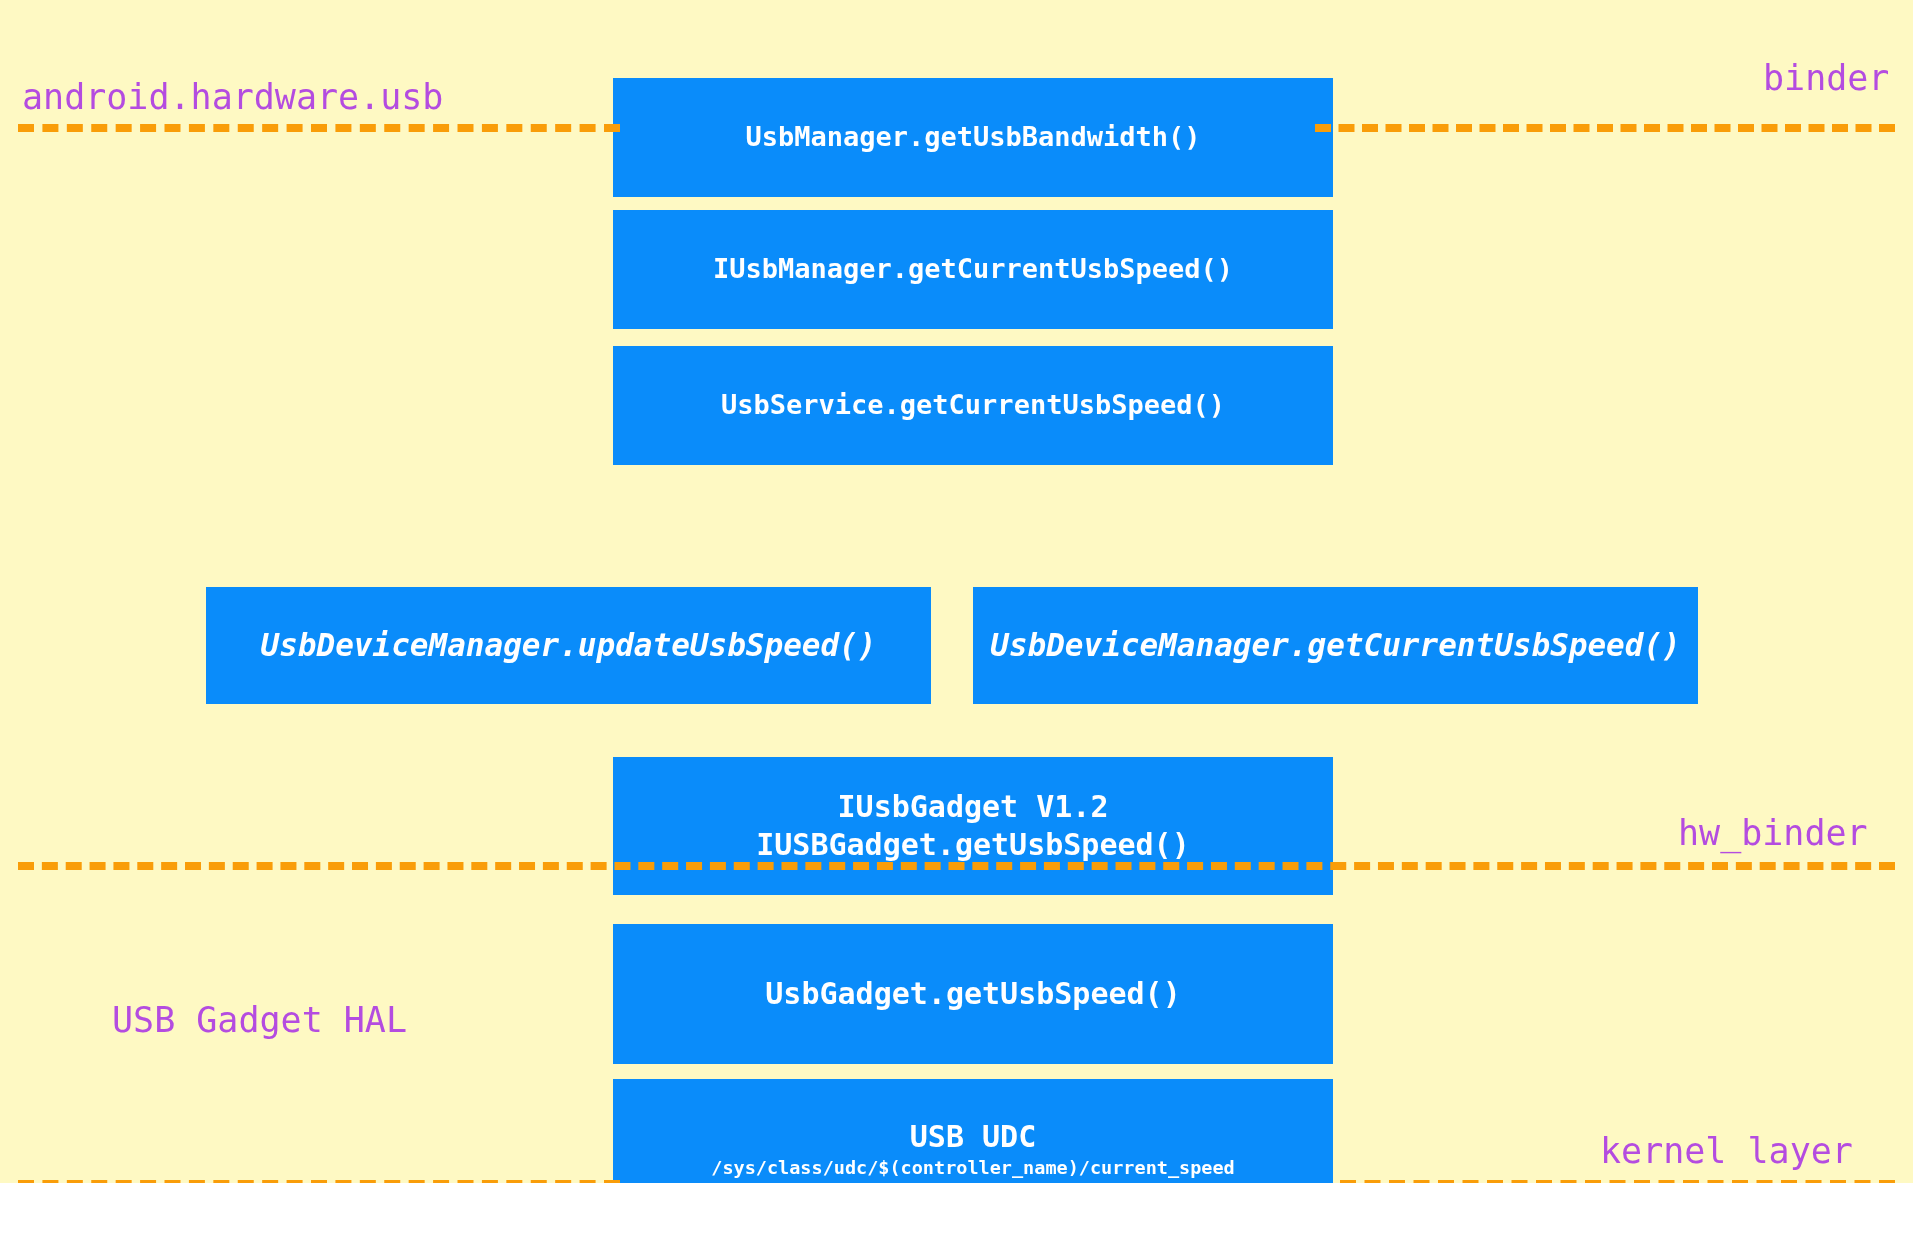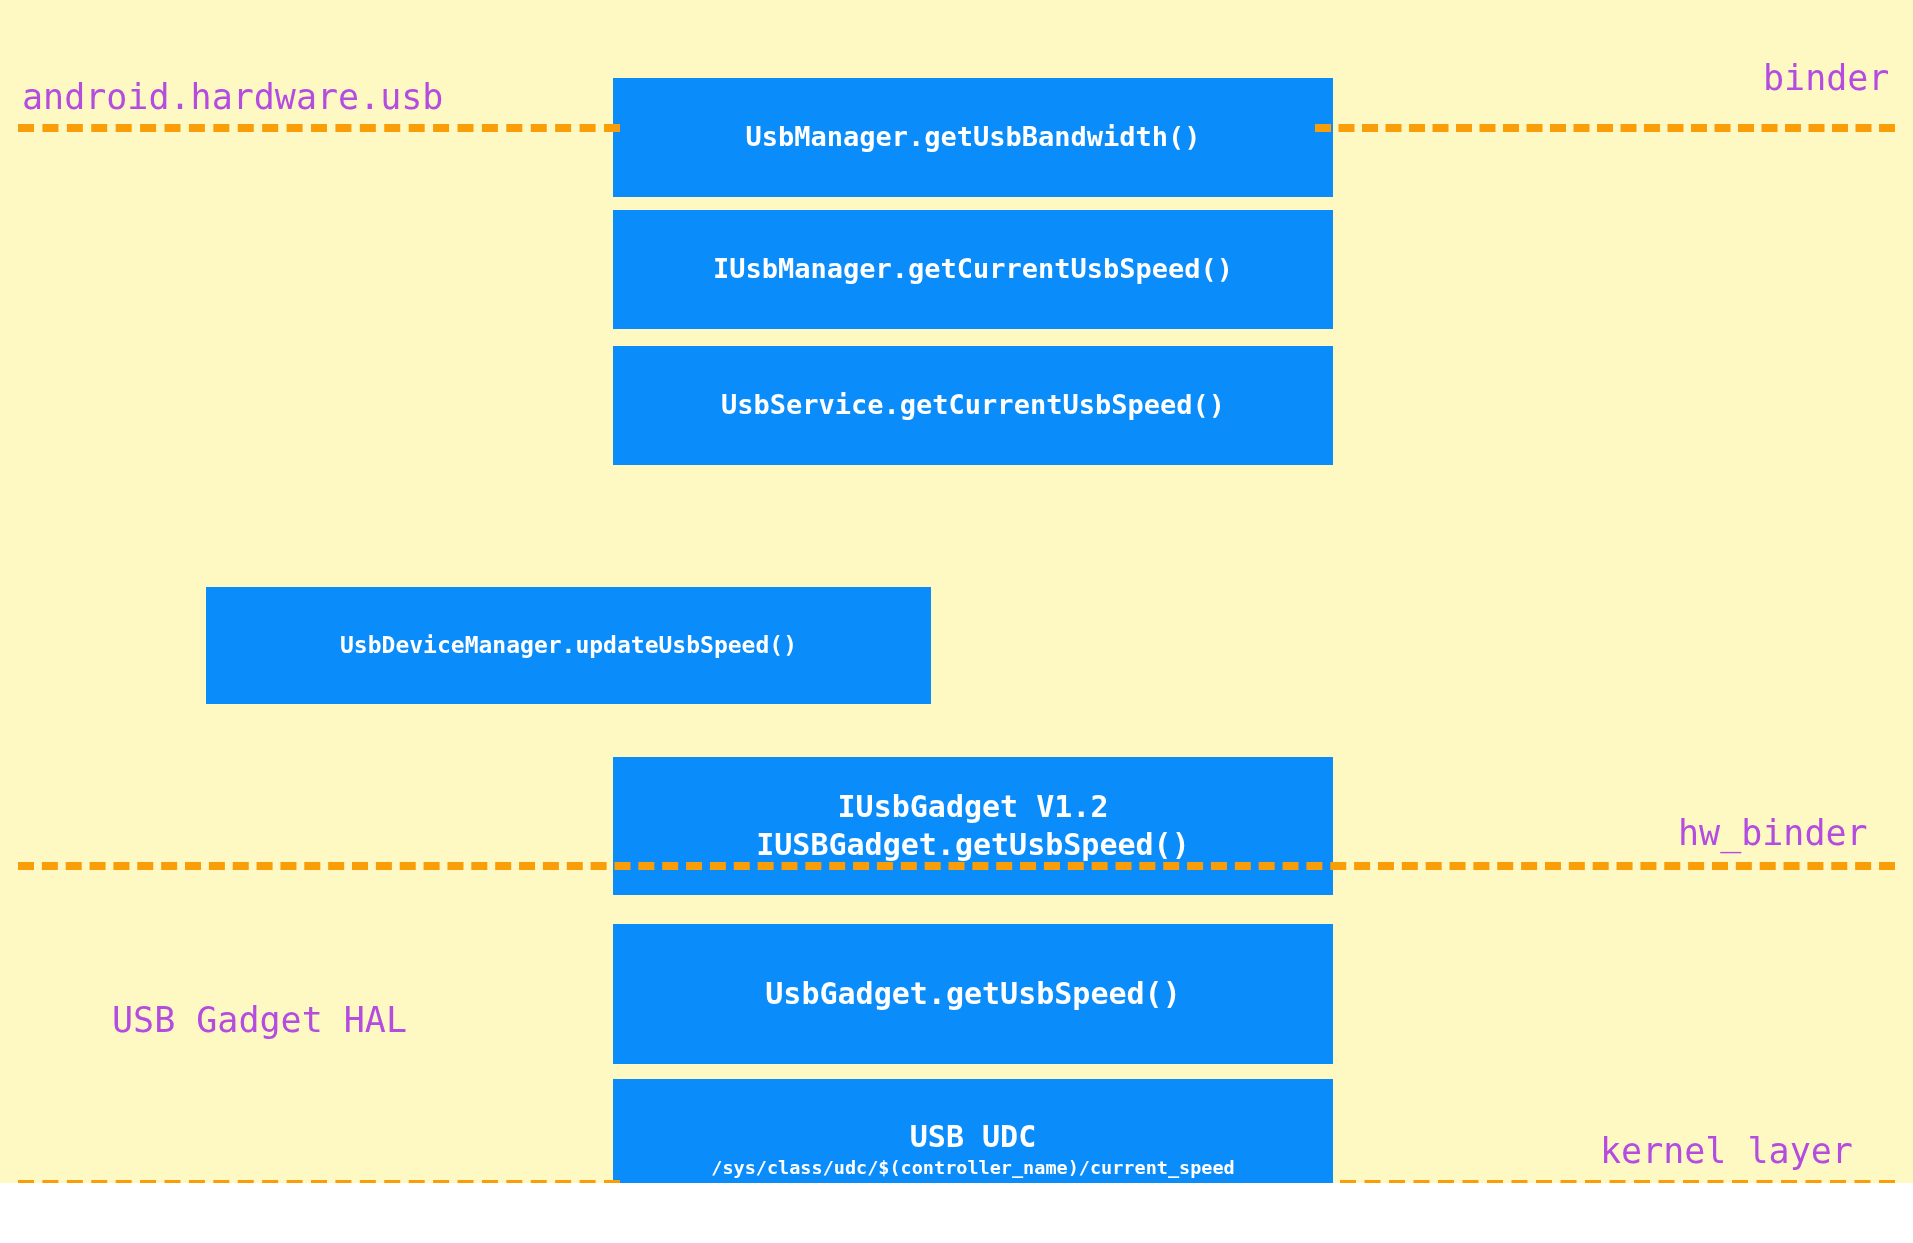--- a/index.html
+++ b/index.html
@@ -31,21 +31,21 @@
     font-family: "DejaVu Sans Mono", monospace;
     font-weight: bold;
     line-height: 1.28;
     box-sizing: border-box;
     z-index: 3;
     margin-top: 34px;
   }
   .node .ln { display: block; white-space: pre; }
   .node .ln.main   { font-size: 27px; letter-spacing: 0px; }
   .node .ln.big    { font-size: 30px; }
-  .node .ln.small  { font-size: 23px; }
+  .node .ln.small  { font-size: 31px; font-style: italic; }
   .node .ln.tiny   { font-size: 18.5px; }
 
   
   .layer-label {
     position: absolute;
     color: #b44ce0;
     font-family: "DejaVu Sans Mono", monospace;
     font-weight: normal;
     font-size: 35px;
     white-space: pre;
@@ -93,20 +93,23 @@
   </div>
 
   <div class="node" style="left:613px; top:312px; width:720px; height:119px;">
     <span class="ln main">UsbService.getCurrentUsbSpeed()</span>
   </div>
 
   <div class="node" style="left:206px; top:553px; width:725px; height:117px;">
     <span class="ln small">UsbDeviceManager.updateUsbSpeed()</span>
   </div>
 
+  <div class="node" style="left:973px; top:553px; width:725px; height:117px;">
+    <span class="ln small">UsbDeviceManager.getCurrentUsbSpeed()</span>
+  </div>
 
   <div class="node" style="left:613px; top:723px; width:720px; height:138px;">
     <span class="ln big">IUsbGadget V1.2</span>
     <span class="ln big">IUSBGadget.getUsbSpeed()</span>
   </div>
 
   <div class="node" style="left:613px; top:890px; width:720px; height:140px;">
     <span class="ln big">UsbGadget.getUsbSpeed()</span>
   </div>
 

